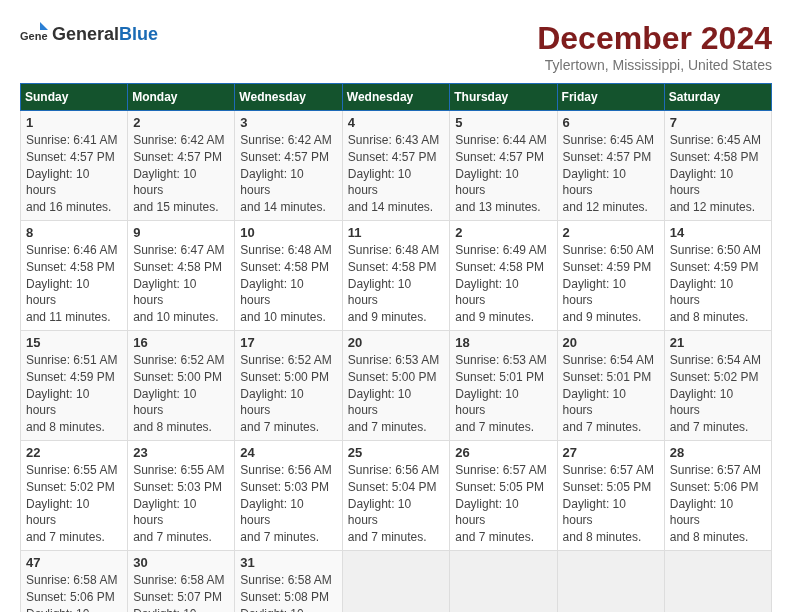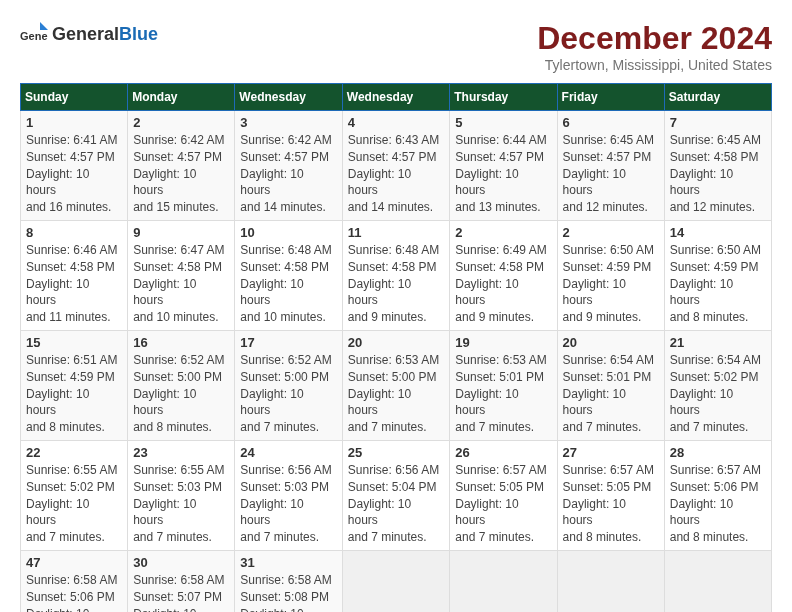--- a/index.html
+++ b/index.html
@@ -194,21 +194,21 @@
         </td>
         <td>
           <span class="day-number">17</span>
           <div class="day-info">Sunrise: 6:52 AM<br>Sunset: 5:00 PM<br>Daylight: 10 hours<br>and 7 minutes.</div>
         </td>
         <td>
           <span class="day-number">20</span>
           <div class="day-info">Sunrise: 6:53 AM<br>Sunset: 5:00 PM<br>Daylight: 10 hours<br>and 7 minutes.</div>
         </td>
         <td>
-          <span class="day-number">19</span>
+          <span class="day-number">18</span>
           <div class="day-info">Sunrise: 6:53 AM<br>Sunset: 5:01 PM<br>Daylight: 10 hours<br>and 7 minutes.</div>
         </td>
         <td>
           <span class="day-number">20</span>
           <div class="day-info">Sunrise: 6:54 AM<br>Sunset: 5:01 PM<br>Daylight: 10 hours<br>and 7 minutes.</div>
         </td>
         <td>
           <span class="day-number">21</span>
           <div class="day-info">Sunrise: 6:54 AM<br>Sunset: 5:02 PM<br>Daylight: 10 hours<br>and 7 minutes.</div>
         </td>

